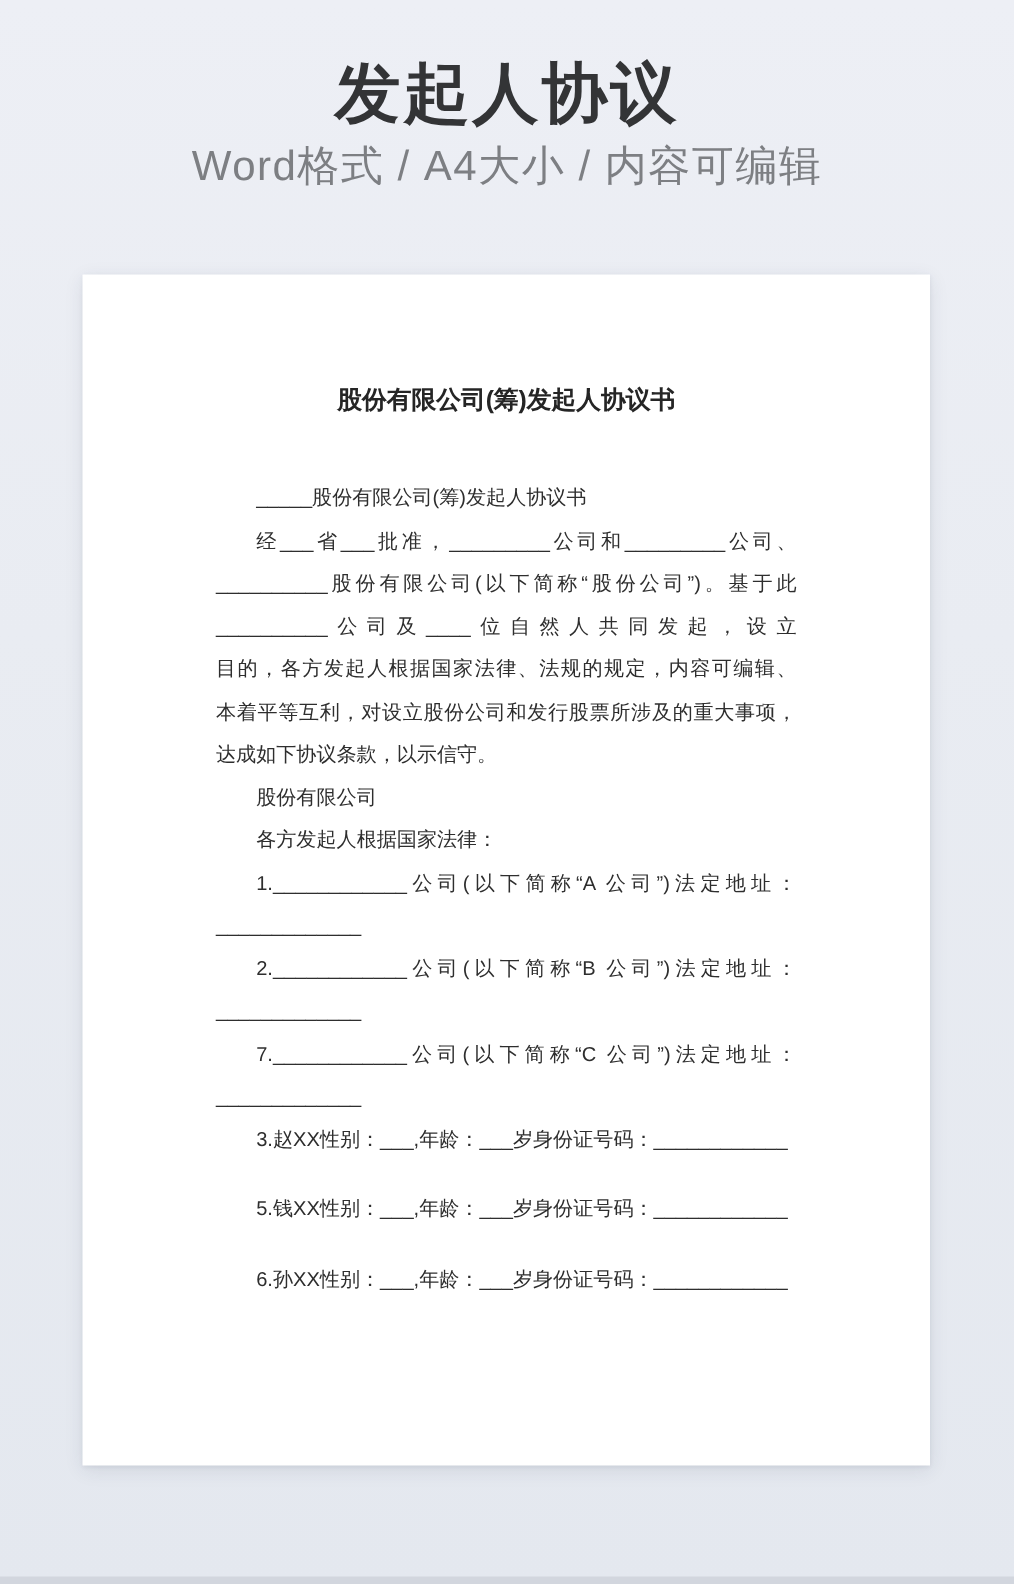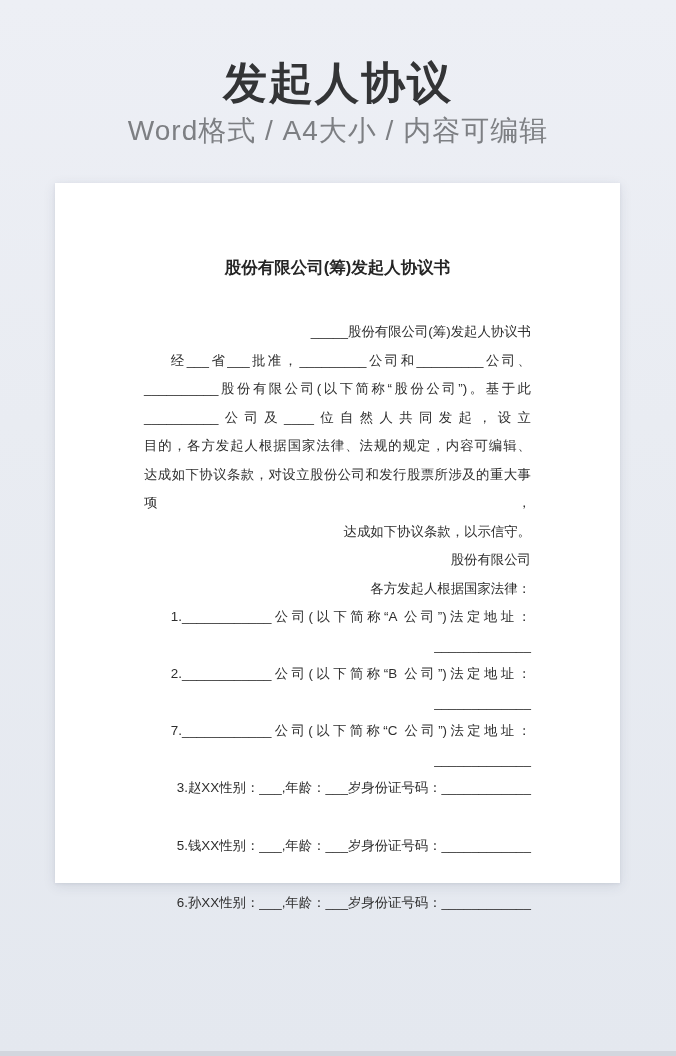--- a/index.html
+++ b/index.html
@@ -11,21 +11,21 @@
     background: linear-gradient(180deg, #edeff5 0%, #e9ecf2 40%, #e4e8ef 100%);
     font-family: "Liberation Sans", sans-serif;
   }
   .bottom-edge {
     position: absolute;
     left: 0; right: 0; bottom: 0;
     height: 5px;
     background: #d2d6de;
   }
   .hero {
-    padding-top: 58px;
+    padding-top: 38px;
     text-align: center;
   }
   .hero-title {
     font-size: 44px;
     line-height: 50px;
     font-weight: 700;
     color: #333436;
     letter-spacing: 2px;
   }
   .hero-subtitle {
@@ -34,68 +34,68 @@
     line-height: 30px;
     font-weight: 400;
     color: #7d7f83;
     letter-spacing: 1px;
   }
   .sheet {
     position: absolute;
     left: 55px;
     top: 183px;
     width: 565px;
-    height: 700px;
+    height: 794px;
     background: #ffffff;
     box-shadow: 0 3px 12px rgba(40, 52, 80, 0.10), 0 1px 3px rgba(40, 52, 80, 0.08);
     box-sizing: border-box;
     padding: 0 89px;
   }
   .doc-title {
     margin-top: 72px;
     text-align: center;
     font-size: 16.5px;
     line-height: 24px;
     font-weight: 700;
     color: #252525;
   }
   .doc-body {
     margin-top: 39px;
     font-size: 13.4px;
     line-height: 28.5px;
     color: #2e2e2e;
   }
   .line {
-    text-align: right;
+    text-align: left;
     white-space: normal;
   }
   .line.ind { text-indent: 2em; }
   .line.j {
     text-align: justify;
     text-align-last: justify;
   }
-  .line.gap { margin-top: 29px; }
+  .line.gap { margin-top: 18px; }
 </style>
 </head>
 <body>
 
 <div class="hero">
   <div class="hero-title">发起人协议</div>
   <div class="hero-subtitle">Word格式 / A4大小 / 内容可编辑</div>
 </div>
 
 <div class="sheet">
   <div class="doc-title">股份有限公司(筹)发起人协议书</div>
   <div class="doc-body">
     <div class="line ind">_____股份有限公司(筹)发起人协议书</div>
     <div class="line ind j">经___省___批准，_________公司和_________公司、</div>
     <div class="line j">__________股份有限公司(以下简称“股份公司”)。基于此</div>
     <div class="line j">__________公司及____位自然人共同发起，设立</div>
     <div class="line j">目的，各方发起人根据国家法律、法规的规定，内容可编辑、</div>
-    <div class="line j">达成如下协议条款，对设立股份公司和发行股票所涉及的重大事项，</div>
+    <div class="line j">本着平等互利，对设立股份公司和发行股票所涉及的重大事项，</div>
     <div class="line">达成如下协议条款，以示信守。</div>
     <div class="line ind">股份有限公司</div>
     <div class="line ind">各方发起人根据国家法律：</div>
     <div class="line ind j">1.____________公司(以下简称“A 公司”)法定地址：</div>
     <div class="line">_____________</div>
     <div class="line ind j">2.____________公司(以下简称“B 公司”)法定地址：</div>
     <div class="line">_____________</div>
     <div class="line ind j">7.____________公司(以下简称“C 公司”)法定地址：</div>
     <div class="line">_____________</div>
     <div class="line ind">3.赵XX性别：___,年龄：___岁身份证号码：____________</div>

